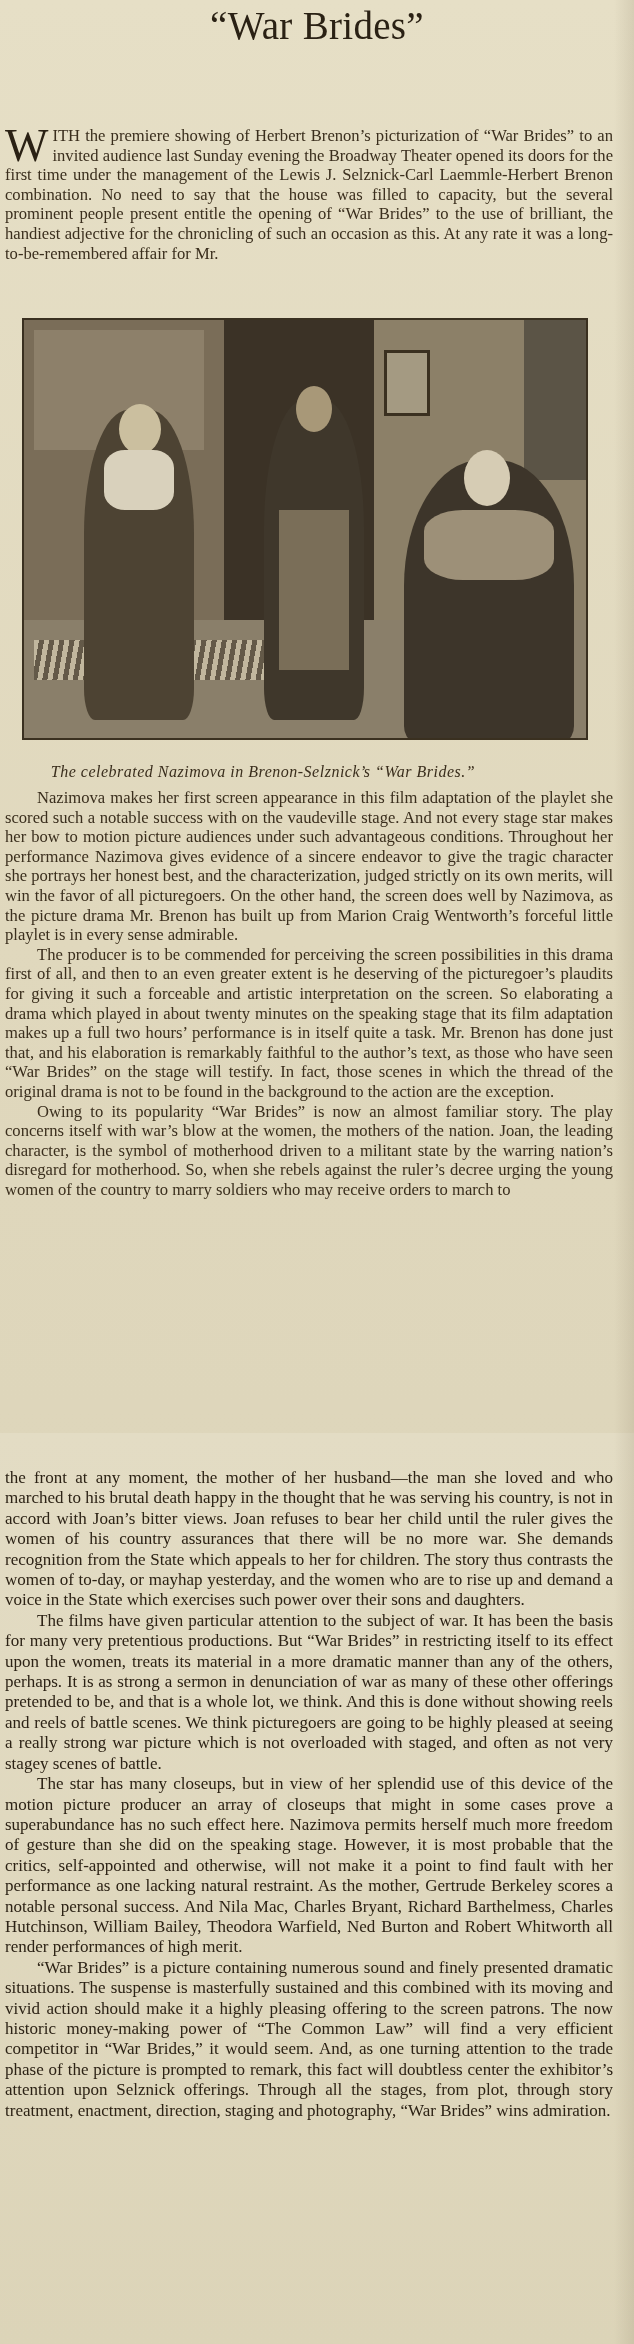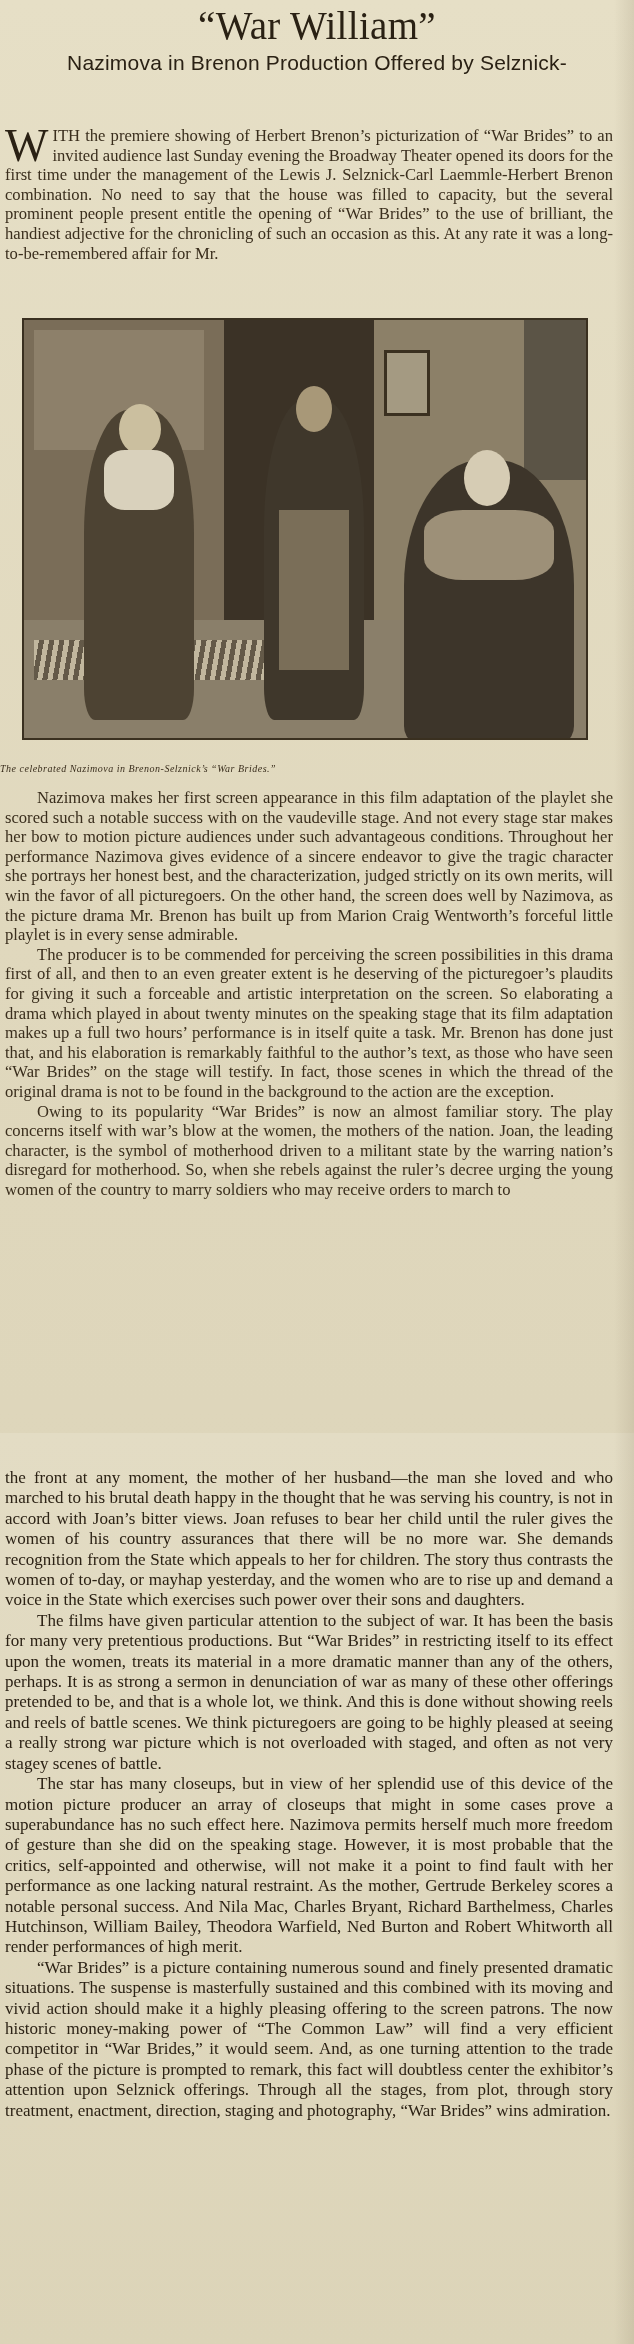--- a/index.html
+++ b/index.html
@@ -55,41 +55,40 @@
   .fig1 { left:60px; top:90px; width:110px; height:310px; background:#4d4333; }
   .fig1 .top { position:absolute; left:20px; top:40px; width:70px; height:60px; background:#d9d1bc; border-radius:30%; }
   .fig1 .head { position:absolute; left:35px; top:-6px; width:42px; height:50px; background:#cbbf9f; border-radius:50%; }
   .fig2 { left:240px; top:80px; width:100px; height:320px; background:#3f372b; }
   .fig2 .apron { position:absolute; left:15px; top:110px; width:70px; height:160px; background:#7a6e58; }
   .fig2 .head { position:absolute; left:32px; top:-14px; width:36px; height:46px; background:#a89878; border-radius:50%; }
   .fig3 { left:380px; top:140px; width:170px; height:280px; background:#3d352a; border-radius:45% 45% 5% 5%; }
   .fig3 .shawl { position:absolute; left:20px; top:50px; width:130px; height:70px; background:#9d9078; border-radius:30%; }
   .fig3 .head { position:absolute; left:60px; top:-10px; width:46px; height:56px; background:#d6ccb4; border-radius:50%; }
   .caption {
-    position:absolute; top:763px; left:0; width:526px; 
-    font-style:italic; font-size:10px; color:#3a2e1d; letter-spacing:0.5px;
+    position:absolute; top:763px; left:0; width:526px; text-align:center;
+    font-style:italic; font-size:16px; color:#3a2e1d; letter-spacing:0.5px;
   }
   .lower1 { top:788px; }
   .lower-box {
     position:absolute; left:0; top:1433px; width:634px; height:911px;
     background:linear-gradient(180deg,#e3dcc4 0%,#dcd4b8 100%);
   }
   .lower2 { top:1436px; }
   .lower2 .body-text { font-size:17px; line-height:20.4px; color:#2c2215;margin-top:32px; }
   .edge { position:absolute; top:0; right:0; width:20px; height:2344px;
     background:linear-gradient(90deg,rgba(0,0,0,0),rgba(120,105,80,0.15)); }
 </style>
 </head>
 <body>
 
 <div class="page">
 
-  <div class="title">“War William”</div>
+  <div class="title">“War Brides”</div>
   <div class="subtitle">
-    <div>Nazimova in Brenon Production Offered by Selznick-</div>
   </div>
 
   <div class="col upper2">
     <div class="body-text">
       <p class="noindent"><span class="dropcap">W</span><span>ITH the premiere showing of Herbert Brenon’s picturization of “War Brides” to an invited audience last Sunday evening the Broadway Theater opened its doors for the first time under the management of the Lewis J. Selznick-Carl Laemmle-Herbert Brenon combination. No need to say that the house was filled to capacity, but the several prominent people present entitle the opening of “War Brides” to the use of brilliant, the handiest adjective for the chronicling of such an occasion as this. At any rate it was a long-to-be-remembered affair for Mr.</span></p>
     </div>
   </div>
 
   <div class="photo" role="img" aria-label="Film still: three women in a cottage interior">
     <div class="ph-left"></div>

